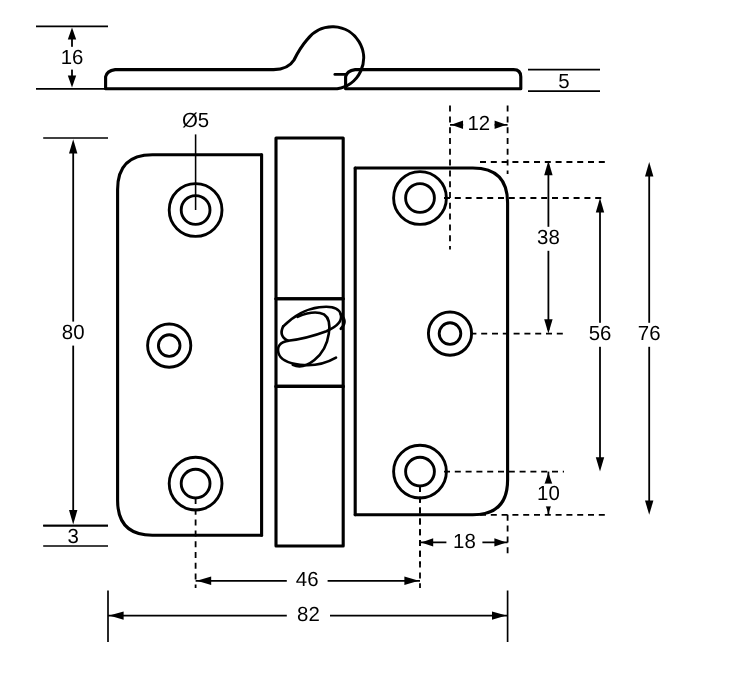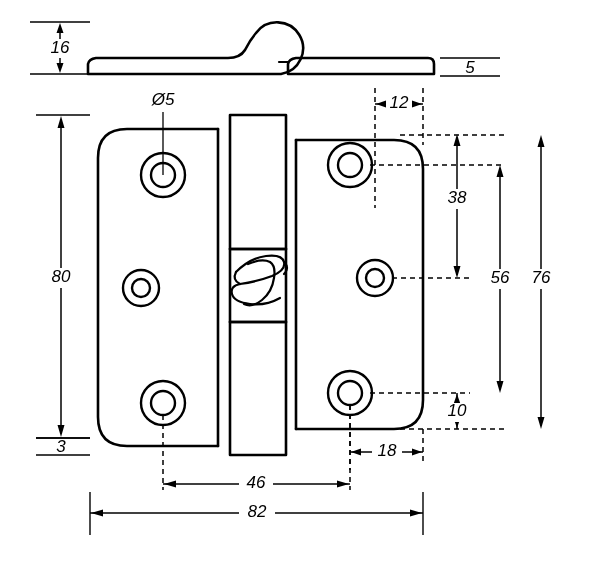--- a/index.html
+++ b/index.html
@@ -12,21 +12,20 @@
     width: 615px;
     height: 574px;
     overflow: hidden;
     font-family: "Liberation Sans", sans-serif;
   }
   #drawing-root {
     position: relative;
     width: 552px;
     height: 574px;
     background: #ffffff;
-    font-style: italic;
   }
   svg#technical-drawing {
     display: block;
     width: 615px;
     height: 574px;
   }
   .outline {
     fill: none;
     stroke: #000000;
     stroke-width: 2.6;

